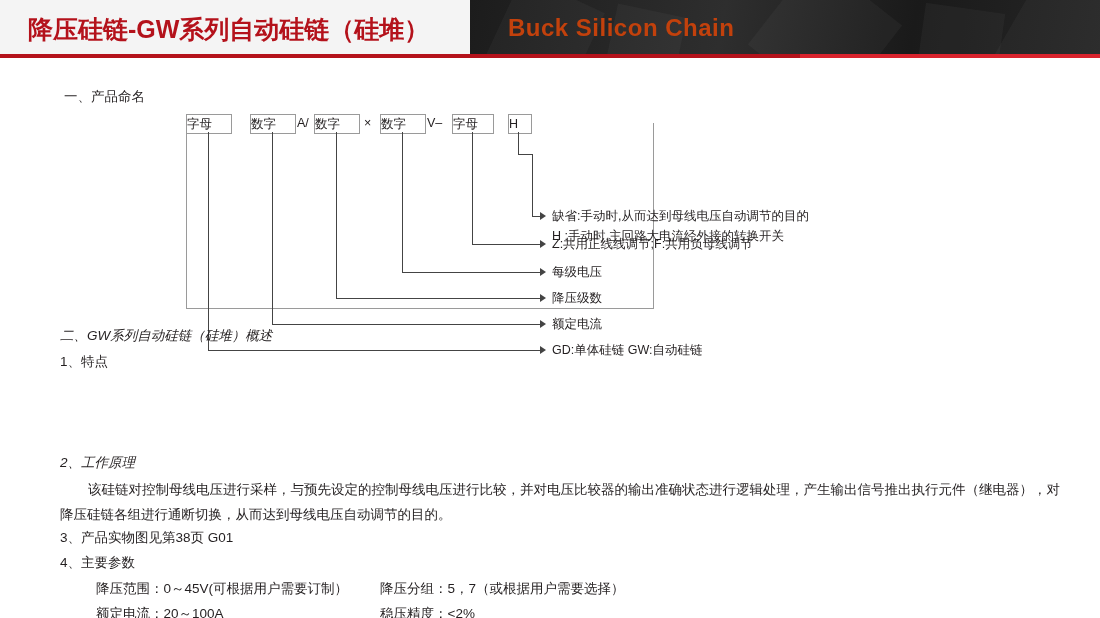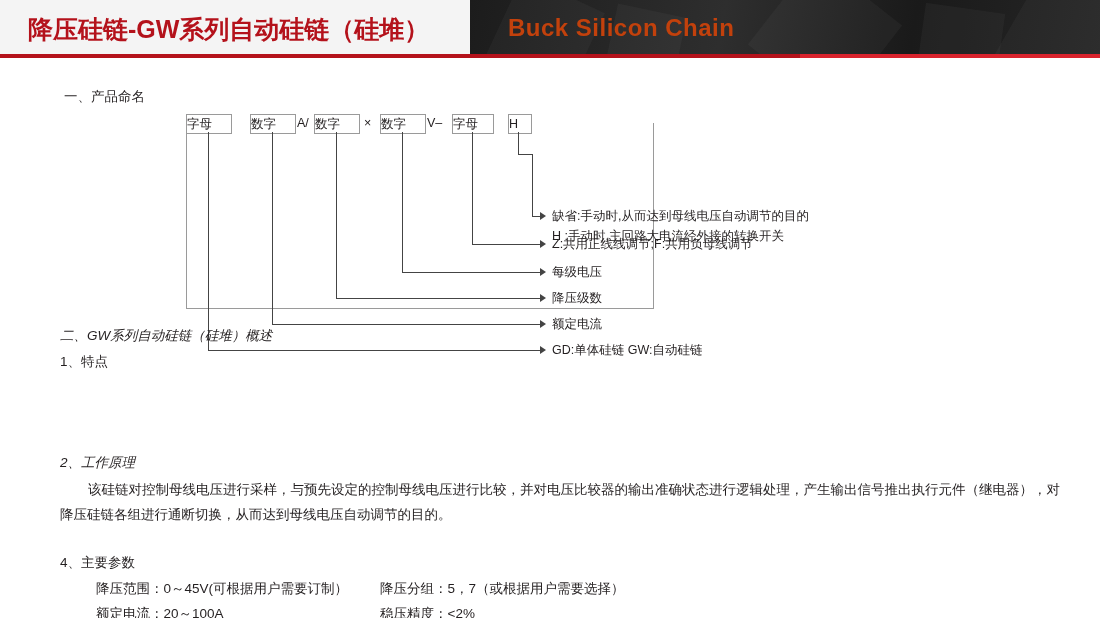--- a/index.html
+++ b/index.html
@@ -246,20 +246,21 @@
 
   <div class="p" style="left:60px; top:294px;">1、特点</div>
 
 
   <div class="p" style="left:60px; top:395px;font-style:italic;">2、工作原理</div>
 
   <div class="pblock" style="left:60px; top:419px; width:1000px; white-space:normal;">
     <span class="indent"></span><span>该硅链对控制母线电压进行采样，与预先设定的控制母线电压进行比较，并对电压比较器的输出准确状态进行逻辑处理，产生输出信号推出执行元件（继电器），对降压硅链各组进行通断切换，从而达到母线电压自动调节的目的。</span>
   </div>
 
+  <div class="p" style="left:60px; top:470px;">3、产品实物图见第38页  G01</div>
   <div class="p" style="left:60px; top:495px;">4、主要参数</div>
 
   <div class="p" style="left:96px; top:521px;">降压范围：0～45V(可根据用户需要订制）</div>
   <div class="p" style="left:380px; top:521px;">降压分组：5，7（或根据用户需要选择）</div>
   <div class="p" style="left:96px; top:546px;">额定电流：20～100A</div>
   <div class="p" style="left:380px; top:546px;">稳压精度：&lt;2%</div>
 
 </div>
 
 </body></html>

